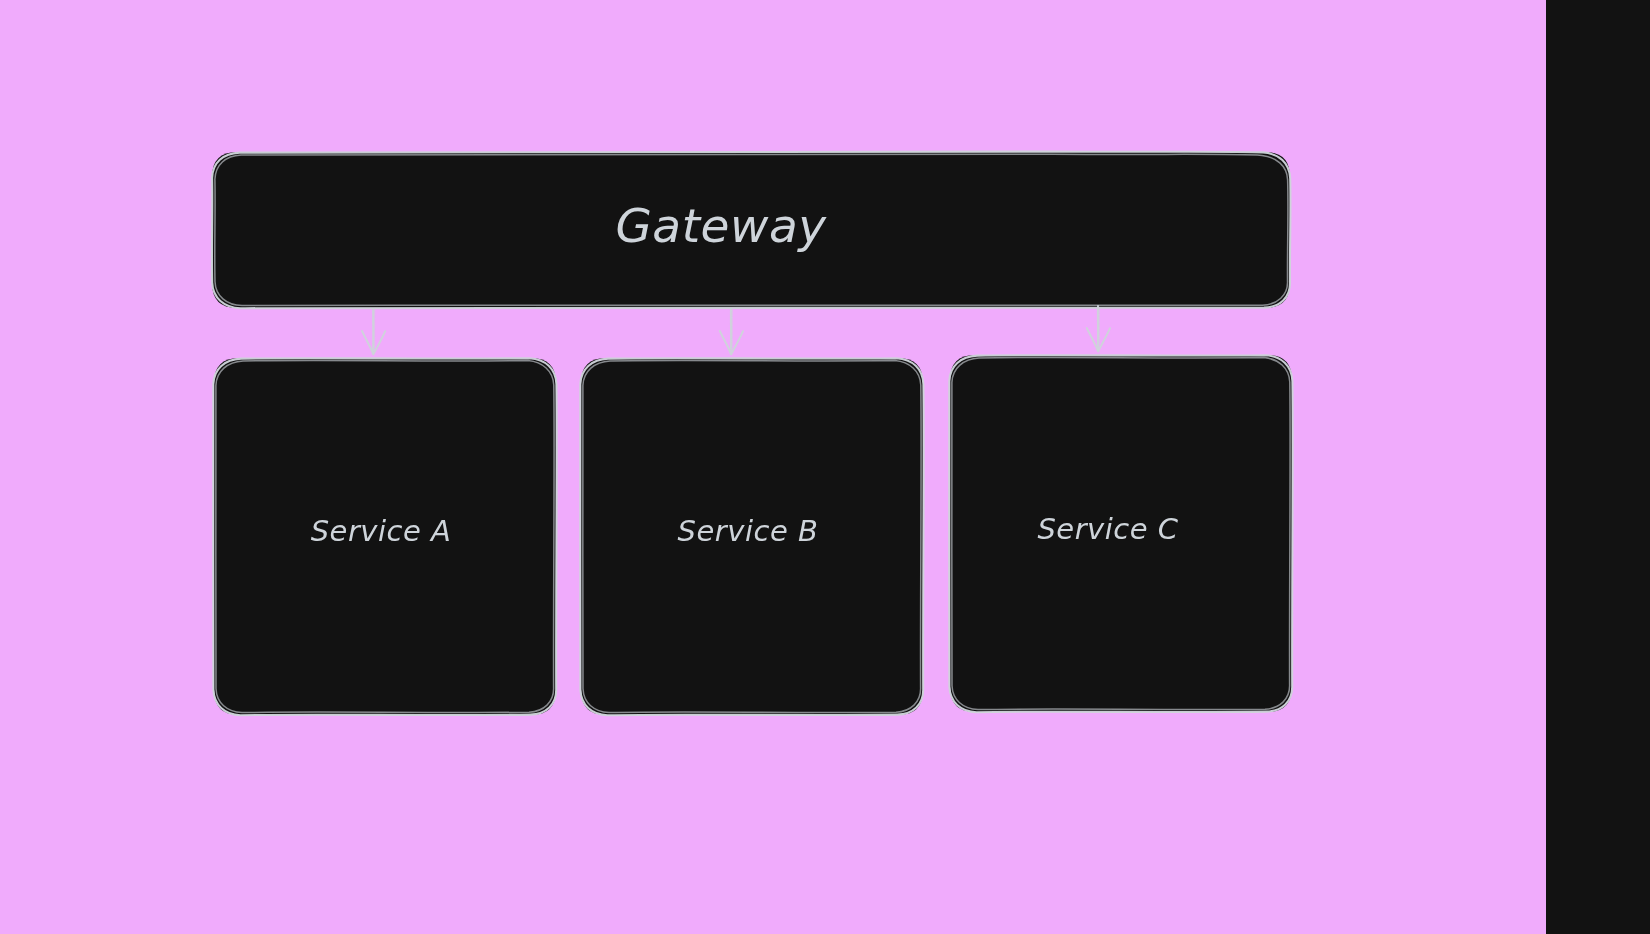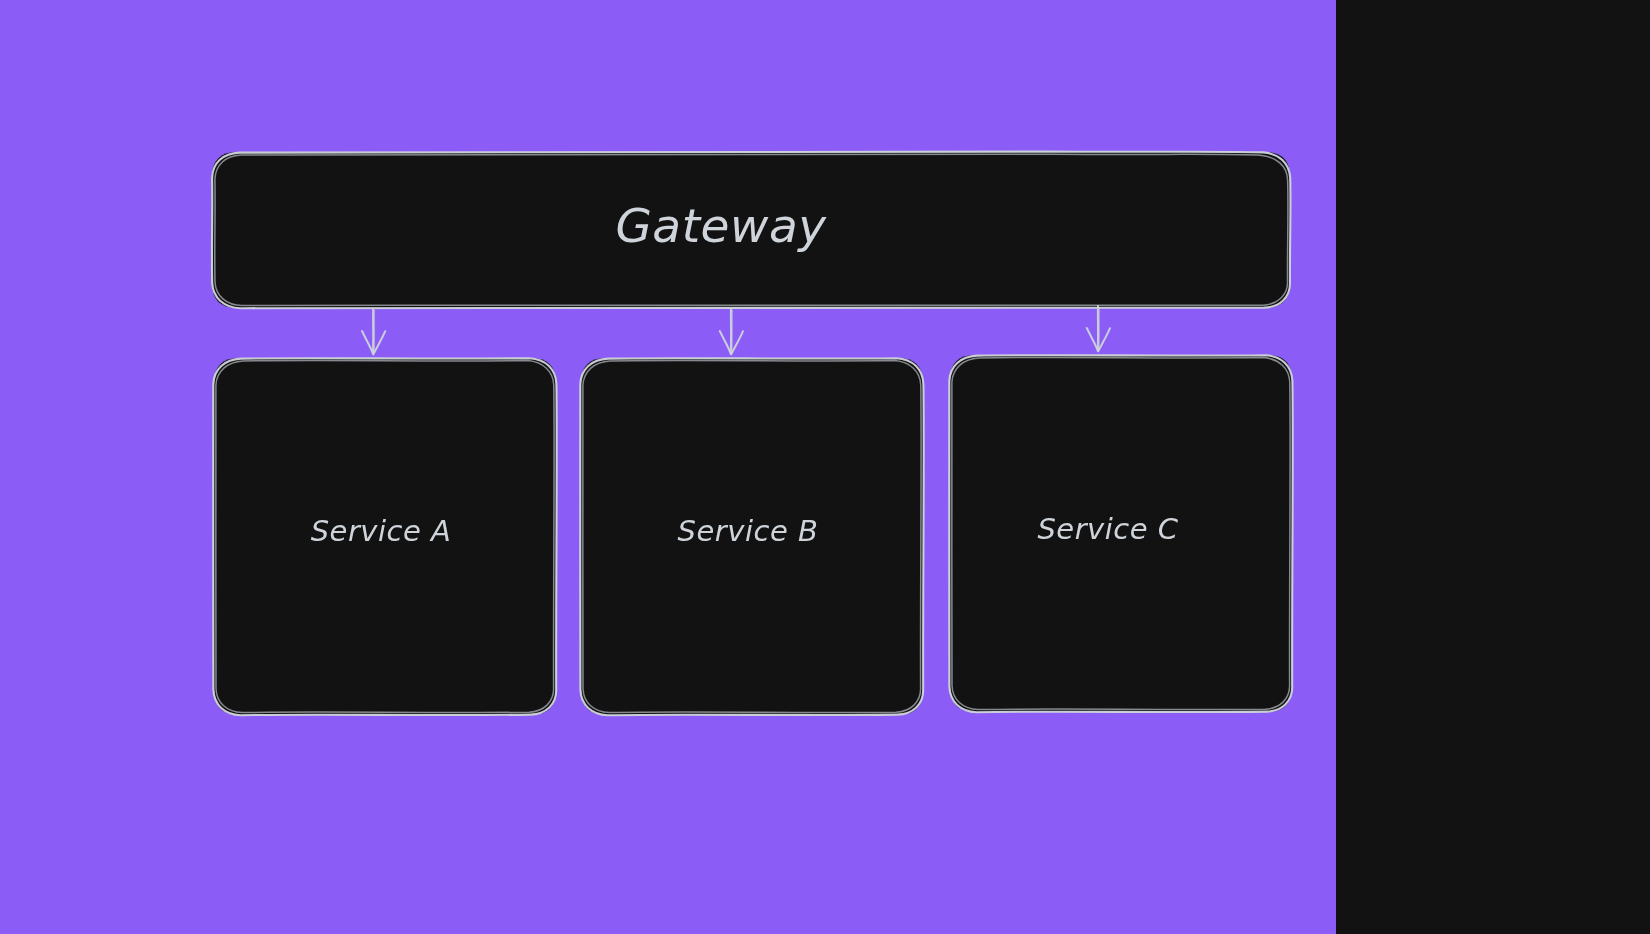--- a/index.html
+++ b/index.html
@@ -48,21 +48,21 @@
   .rough-stroke.pass-a { stroke-width: 2.1; opacity: 0.97; }
   .rough-stroke.pass-b { stroke-width: 1.5; opacity: 0.62; }
   .node-fill { fill: #121212; stroke: none; }
   .arrow-line { stroke-width: 2.0; opacity: 0.95; }
   .arrow-line-b { stroke-width: 1.3; opacity: 0.55; }
   .arrow-head { stroke-width: 2.0; opacity: 0.95; }
 </style>
 </head>
 <body style="background: rgb(18, 18, 18);">
 
-<div id="canvas-root" style="background: #8b5cf6; width: 1336px; height: 934px;">
+<div id="canvas-root" style="background: #f0abfc; width: 1546px; height: 934px;">
   <svg id="diagram-svg" viewBox="0 0 1650 934" xmlns="http://www.w3.org/2000/svg">
 
     <g>
       <path class="node-fill" d="M237 152 H1265 Q1290 152 1290 177 V283 Q1290 308 1265 308 H237 Q212 308 212 283 V177 Q212 152 237 152 Z"></path>
 
       <path class="rough-stroke pass-a" d="M239.5 152.6
                C 420 151.2, 700 152.9, 1050 151.6
                C 1160 152.2, 1230 151.0, 1263 152.4
                C 1279 153.6, 1289.5 163.0, 1290.2 178.4
                C 1291.1 210, 1289.6 248, 1290.0 282.0

